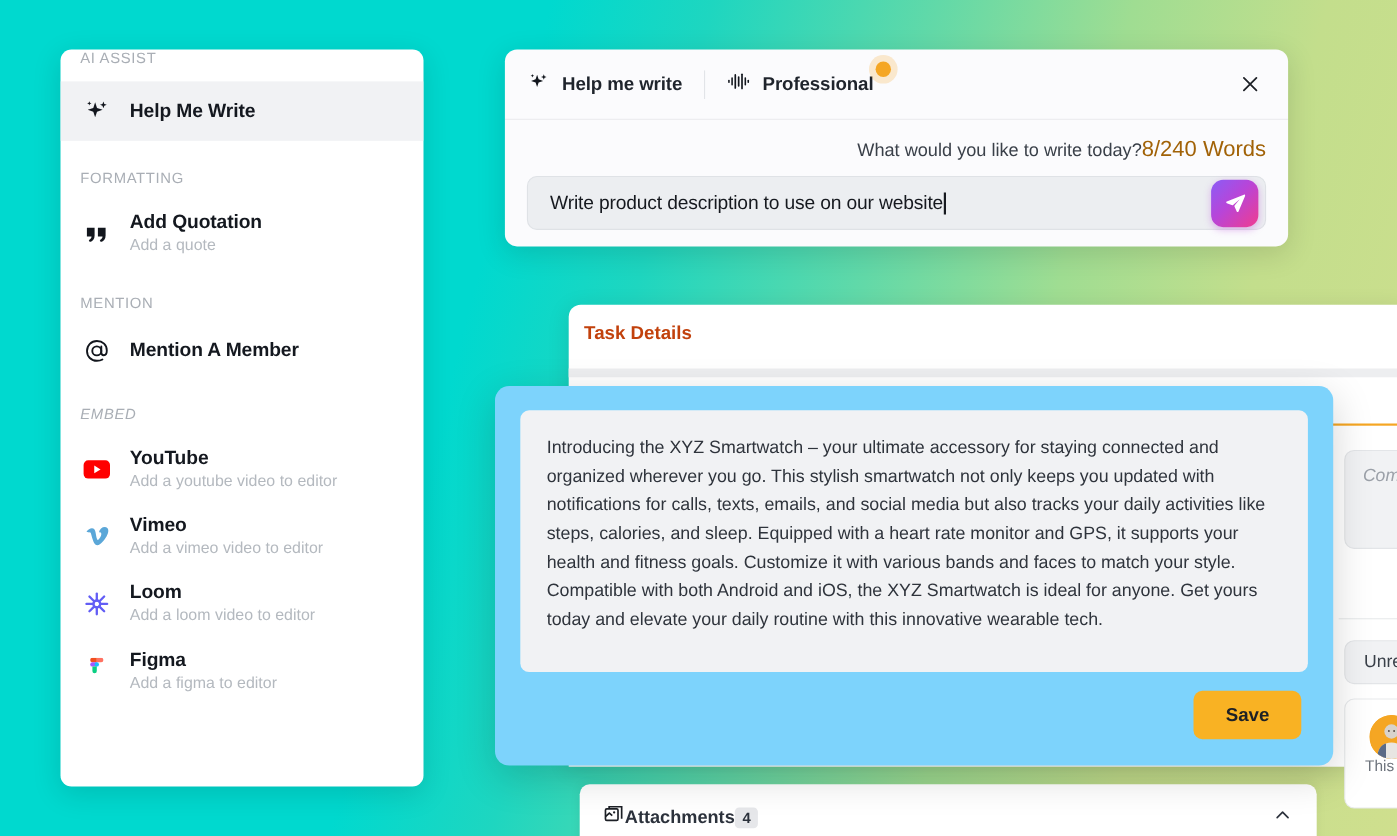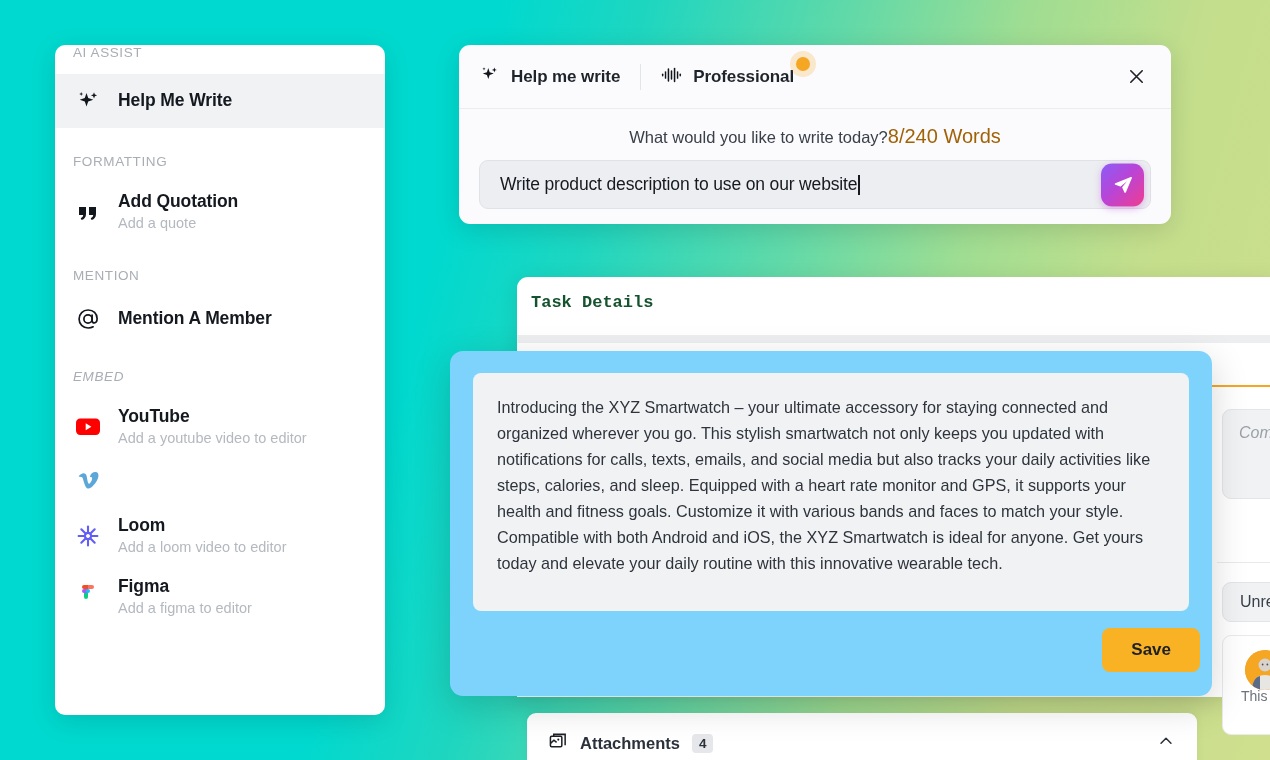--- a/index.html
+++ b/index.html
@@ -57,21 +57,21 @@
   
   #task-card {
     position: absolute; left: 517px; top: 277px;
     width: 760px; height: 420px;
     background: #ffffff;
     border-radius: 11px 0 0 0;
     box-shadow: 0 3px 20px rgba(0,0,0,0.10);
   }
   #task-title {
     position: absolute; left: 14px; top: 16px;
-    font-size: 17px; font-weight: 700; color: #14532d; font-family: Liberation Mono, monospace;
+    font-size: 17px; font-weight: 700; color: #c2410c;
   }
   #task-sep {
     position: absolute; left: 0; right: 0; top: 58px;
     height: 8px; background: #edeef0;
   }
   #orange-rule {
     position: absolute; left: 200px; right: 0; top: 108px;
     height: 2px; background: #f5a623;
   }
   #comment-box {
@@ -119,21 +119,21 @@
   
   #attach-bar {
     position: absolute; left: 527px; top: 713px;
     width: 670px; height: 60px;
     background: #ffffff;
     border-radius: 9px 9px 0 0;
     box-shadow: 0 -1px 10px rgba(0,0,0,0.05);
     display: flex; align-items: center;
     padding: 0 22px;
   }
-  #attach-left { display: flex; align-items: center; gap: 12px; }
+  #attach-left { display: flex; align-items: center; gap: 0; }
   #attach-label { font-size: 16.5px; font-weight: 700; color: #2c323c; }
   #attach-count {
     background: #e6e7ea; color: #2c323c;
     font-size: 13.5px; font-weight: 700;
     border-radius: 4px; padding: 2px 7px;
   }
   #attach-chevron { margin-left: auto; }
 
   
   #prompt-panel {
@@ -158,21 +158,21 @@
     background: #f5a623;
     box-shadow: 0 0 0 6px rgba(245,166,35,0.22);
   }
   #close-btn {
     margin-left: auto; width: 30px; height: 30px;
     display: flex; align-items: center; justify-content: center;
     cursor: pointer;
   }
   #prompt-body { padding: 16px 20px 0 20px; }
   #prompt-row {
-    display: flex; align-items: baseline; justify-content: center;
+    display: flex; align-items: baseline; justify-content: flex-end;
     margin-bottom: 12px;
   }
   #prompt-q { font-size: 16.5px; color: #3a4049; }
   #prompt-count { font-size: 20px; color: #a16207; }
   #input-wrap {
     position: relative;
     background: #eceef1;
     border: 1px solid #dfe2e6;
     border-radius: 9px;
     height: 49px;
@@ -211,21 +211,21 @@
     margin: 22px 23px 0 23px;
     background: #f1f2f4;
     border-radius: 8px;
     padding: 21px 24px 30px 24px;
     font-size: 16.2px;
     line-height: 26px;
     color: #2f343c;
     height: 238px;
   }
   #save-btn {
-    position: absolute; right: 12px; bottom: 24px;
+    position: absolute; right: 29px; bottom: 24px;
     background: #f9b223; color: #1d2026;
     border: none; border-radius: 8px;
     font-family: "Liberation Sans", sans-serif;
     font-size: 17px; font-weight: 700;
     padding: 12px 29px; cursor: pointer;
   }
 </style>
 </head>
 <body>
 
@@ -335,20 +335,24 @@
       <span class="nav-title">YouTube</span>
       <span class="nav-sub">Add a youtube video to editor</span>
     </span>
   </div>
 
   <div class="nav-row">
     <span class="nav-ico">
       <svg width="26" height="26" viewBox="0 0 26 26">
         <path d="M3.6 8.4 C5 6.6 6.8 5.3 8.6 5.3 c1.9 0 2.8 1.2 3.2 3.4 c0.4 2.3 0.7 4.4 1.3 6 c0.4 1.1 0.9 1.4 1.5 0.8 c1.3 -1.3 2.4 -3.3 2.5 -4.8 c0.1 -1.5 -0.7 -2.2 -2.2 -1.6 c0.6 -3.3 3 -5.1 5.6 -5 c2.3 0.1 3.3 1.8 2.9 4.4 c-0.5 3.3 -3.6 8.3 -7.3 11 c-2 1.5 -3.9 1.6 -5.2 -0.4 c-1.1 -1.7 -2 -4.7 -2.9 -8 c-0.5 -1.9 -1 -2.6 -1.9 -2 Z" fill="#5ba7d8"></path>
       </svg>
+    </span>
+    <span class="nav-txt">
+      <span class="nav-title">Vimeo</span>
+      <span class="nav-sub">Add a vimeo video to editor</span>
     </span>
   </div>
 
   <div class="nav-row">
     <span class="nav-ico">
       <svg width="24" height="24" viewBox="0 0 24 24">
         <g stroke="#625df5" stroke-width="2.1" stroke-linecap="round">
           <path d="M12 2.6 V9"></path>
             <path d="M12 15 V21.4"></path>
           <path d="M2.6 12 H9"></path>

